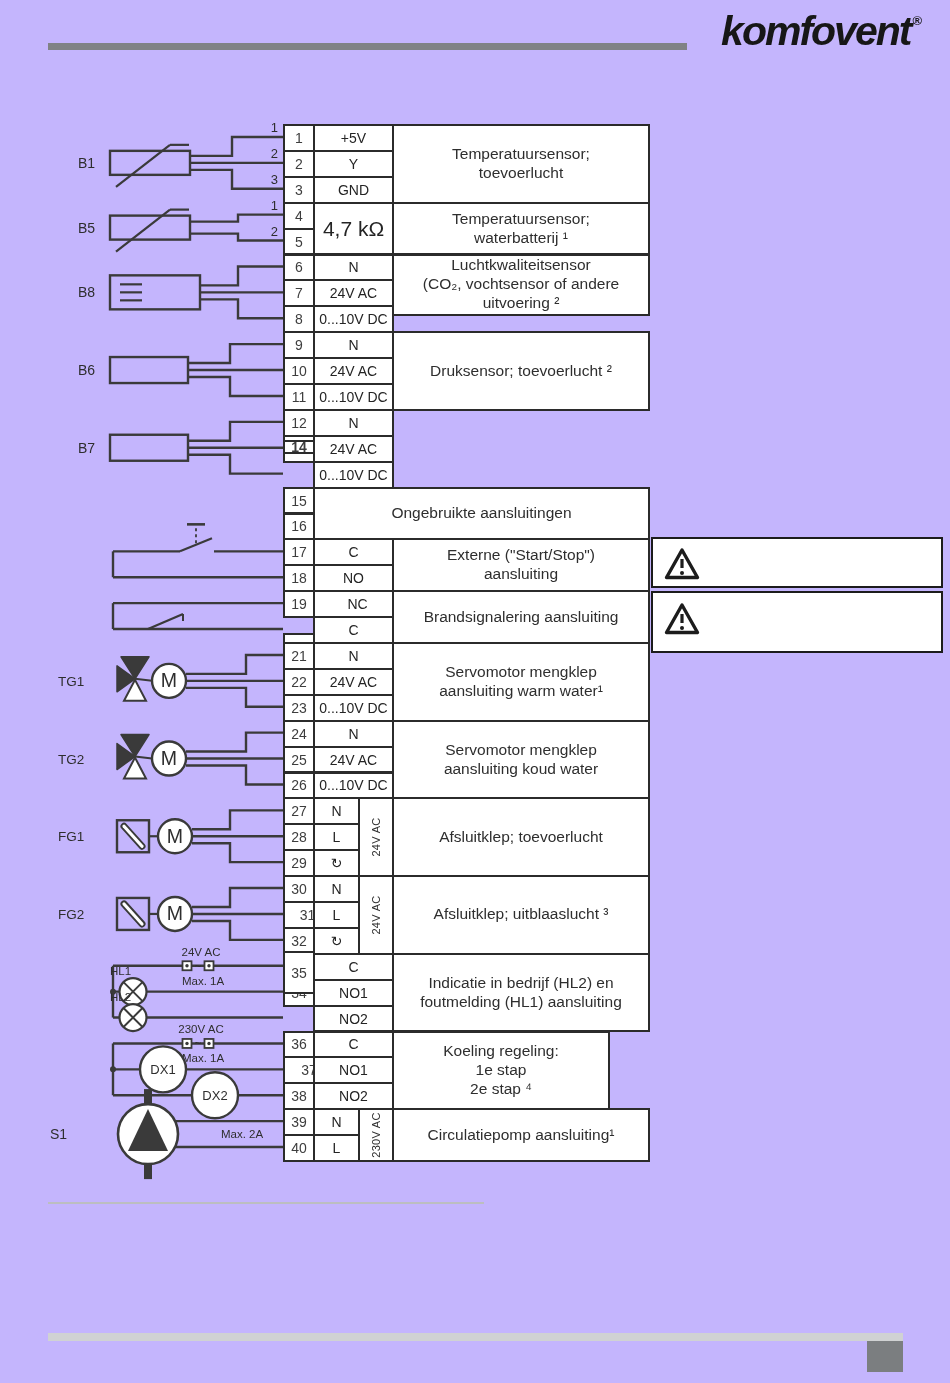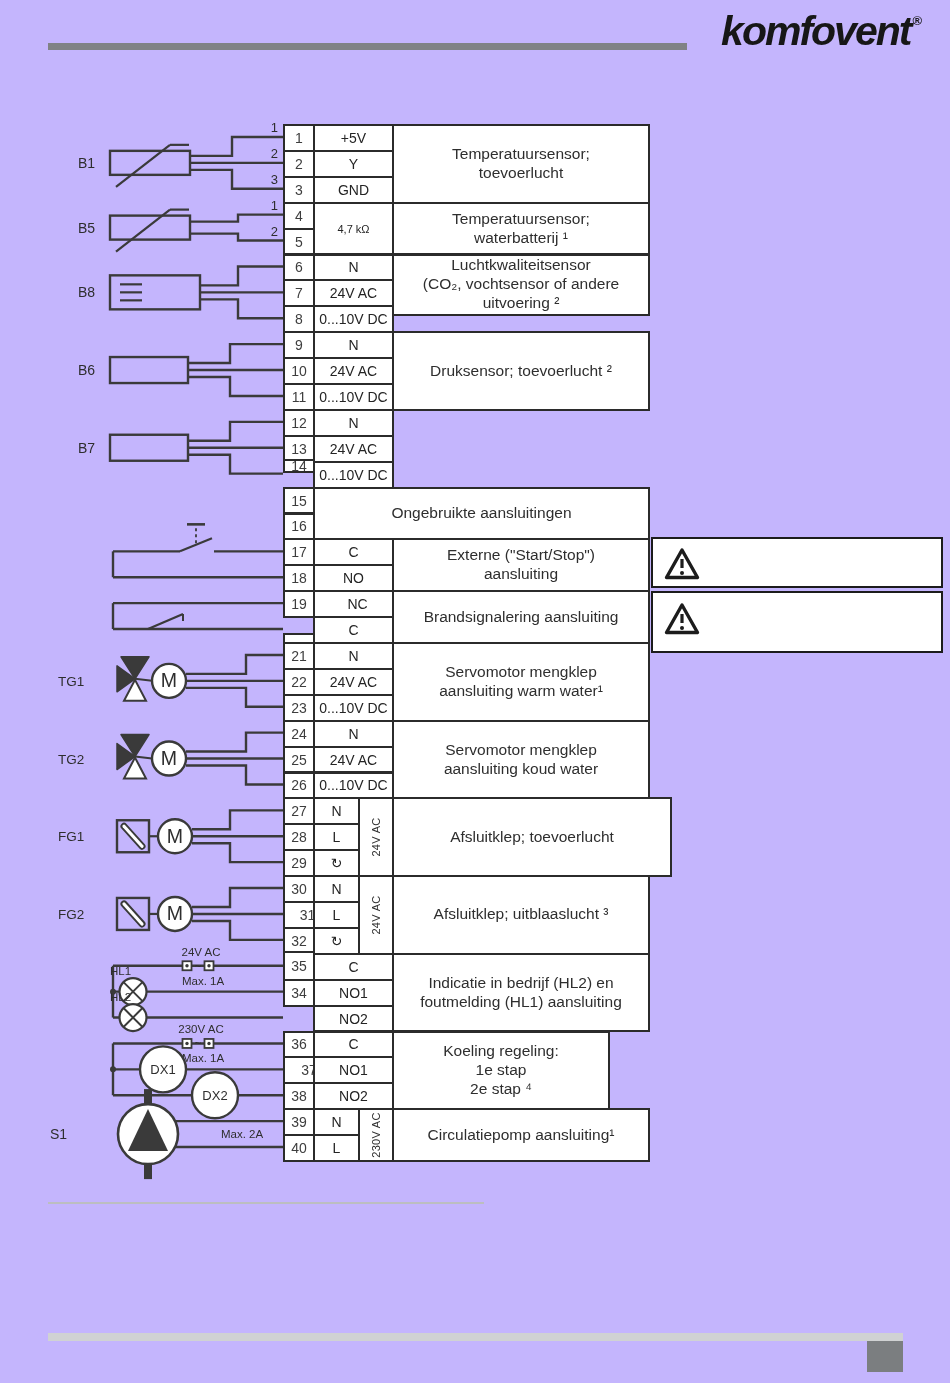--- a/index.html
+++ b/index.html
@@ -8,21 +8,21 @@
   .page{position:absolute;inset:0;background:#c4b5fd}
   .hrule{position:absolute;left:48px;top:43px;width:639px;height:7px;background:#808285}
   .logo{position:absolute;top:8px;right:30px;font-size:41px;font-weight:bold;font-style:italic;letter-spacing:-2px;color:#171717}
   .logo .rmark{font-size:13px;font-style:normal;letter-spacing:0;position:relative;top:-20px;left:2px}
   #diagram{position:absolute;left:0;top:0;width:950px;height:1250px}
   #wires{position:absolute;left:0;top:0}
   #wires text{font-family:"Liberation Sans","DejaVu Sans",sans-serif}
   .cell{position:absolute;border:2px solid #2b2b2b;background:#fff;display:flex;align-items:center;justify-content:center;font-size:14px;color:#242424;white-space:nowrap}
   .cell.num{color:#3d3d3d}
   .cell.desc{font-size:15.5px;white-space:pre-line;text-align:center;line-height:1.22;color:#2e2e2e}
-  .cell.merged{font-size:11px}
+  .cell.merged{font-size:21px}
   .cell.vert span{transform:rotate(-90deg);white-space:nowrap;font-size:11px;letter-spacing:.3px;color:#2e2e2e}
   .warnbox{position:absolute;border:2.5px solid #1c1c1c;background:#fff}
   .warnbox svg{position:absolute;left:10px}
   .divider{position:absolute;left:48px;top:1202px;width:436px;height:2px;background:#bcbec0}
   .fbar{position:absolute;left:48px;top:1333px;width:855px;height:8px;background:#d0d2d3}
   .fsq{position:absolute;left:867px;top:1341px;width:36px;height:31px;background:#7b7e80}
 </style>
 </head>
 <body>
 
@@ -191,21 +191,21 @@
 uitvoering ²</div>
       <div class="cell num" style="left: 283px; top: 331.2px; width: 32px; height: 27.9px;">9</div>
       <div class="cell num" style="left: 283px; top: 357.1px; width: 32px; height: 27.9px;">10</div>
       <div class="cell num" style="left: 283px; top: 383px; width: 32px; height: 27.9px;">11</div>
       <div class="cell" style="left: 313px; top: 331.2px; width: 81px; height: 27.9px;">N</div>
       <div class="cell" style="left: 313px; top: 357.1px; width: 81px; height: 27.9px;">24V AC</div>
       <div class="cell" style="left: 313px; top: 383px; width: 81px; height: 27.9px;">0...10V DC</div>
       <div class="cell desc" style="left: 392px; top: 331.2px; width: 258px; height: 79.7px;">Druksensor; toevoerlucht ²</div>
       <div class="cell num" style="left: 283px; top: 408.9px; width: 32px; height: 27.9px;">12</div>
       <div class="cell num" style="left: 283px; top: 434.8px; width: 32px; height: 27.9px;">13</div>
-      <div class="cell num" style="left: 283px; top: 459px; width: 32px; height: 14px;">14</div>
+      <div class="cell num" style="left: 283px; top: 440px; width: 32px; height: 14px; font-weight: bold;">14</div>
       <div class="cell" style="left: 313px; top: 408.9px; width: 81px; height: 27.9px;">N</div>
       <div class="cell" style="left: 313px; top: 434.8px; width: 81px; height: 27.9px;">24V AC</div>
       <div class="cell" style="left: 313px; top: 460.7px; width: 81px; height: 27.9px;">0...10V DC</div>
       <div class="cell num" style="left: 283px; top: 486.6px; width: 32px; height: 27.9px;">15</div>
       <div class="cell num" style="left: 283px; top: 512.5px; width: 32px; height: 27.9px;">16</div>
       <div class="cell desc" style="left: 313px; top: 486.6px; width: 337px; height: 53.8px;">Ongebruikte aansluitingen</div>
       <div class="cell num" style="left: 283px; top: 538.4px; width: 32px; height: 27.9px;">17</div>
       <div class="cell num" style="left: 283px; top: 564.3px; width: 32px; height: 27.9px;">18</div>
       <div class="cell" style="left: 313px; top: 538.4px; width: 81px; height: 27.9px;">C</div>
       <div class="cell" style="left: 313px; top: 564.3px; width: 81px; height: 27.9px;">NO</div>
@@ -234,34 +234,34 @@
 aansluiting koud water</div>
       <div class="cell num" style="left: 283px; top: 797.4px; width: 32px; height: 27.9px;">27</div>
       <div class="cell num" style="left: 283px; top: 823.3px; width: 32px; height: 27.9px;">28</div>
       <div class="cell num" style="left: 283px; top: 849.2px; width: 32px; height: 27.9px;">29</div>
       <div class="cell" style="left: 313px; top: 797.4px; width: 47px; height: 27.9px;">N</div>
       <div class="cell" style="left: 313px; top: 823.3px; width: 47px; height: 27.9px;">L</div>
       <div class="cell" style="left: 313px; top: 849.2px; width: 47px; height: 27.9px;">↻</div>
       <div class="cell vert" style="left: 358px; top: 797.4px; width: 36px; height: 79.7px;">
         <span>24V AC</span>
       </div>
-      <div class="cell desc" style="left: 392px; top: 797.4px; width: 280px; height: 79.7px;">Afsluitklep; toevoerlucht</div>
+      <div class="cell desc" style="left: 392px; top: 797.4px; width: 258px; height: 79.7px;">Afsluitklep; toevoerlucht</div>
       <div class="cell num" style="left: 283px; top: 875.1px; width: 32px; height: 27.9px; text-align: right;">30</div>
       <div class="cell num" style="left: 283px; top: 901px; width: 49px; height: 27.9px;">31</div>
       <div class="cell num" style="left: 283px; top: 926.9px; width: 32px; height: 27.9px;">32</div>
       <div class="cell" style="left: 313px; top: 875.1px; width: 47px; height: 27.9px;">N</div>
       <div class="cell" style="left: 313px; top: 901px; width: 47px; height: 27.9px;">L</div>
       <div class="cell" style="left: 313px; top: 926.9px; width: 47px; height: 27.9px;">↻</div>
       <div class="cell vert" style="left: 358px; top: 875.1px; width: 36px; height: 79.7px;">
         <span>24V AC</span>
       </div>
       <div class="cell desc" style="left: 392px; top: 875.1px; width: 258px; height: 79.7px;">Afsluitklep; uitblaaslucht ³</div>
       <div class="cell num" style="left: 283px; top: 952.8px; width: 32px; height: 27.9px;">33</div>
       <div class="cell num" style="left: 283px; top: 978.7px; width: 32px; height: 27.9px;">34</div>
-      <div class="cell num" style="left: 283px; top: 951px; width: 32px; height: 30px;">35</div>
+      <div class="cell num" style="left: 283px; top: 951px; width: 32px; height: 43px;">35</div>
       <div class="cell" style="left: 313px; top: 952.8px; width: 81px; height: 27.9px;">C</div>
       <div class="cell" style="left: 313px; top: 978.7px; width: 81px; height: 27.9px;">NO1</div>
       <div class="cell" style="left: 313px; top: 1004.6px; width: 81px; height: 27.9px;">NO2</div>
       <div class="cell desc" style="left: 392px; top: 952.8px; width: 258px; height: 79.7px;">Indicatie in bedrijf (HL2) en
 foutmelding (HL1) aansluiting</div>
       <div class="cell num" style="left: 283px; top: 1030.5px; width: 32px; height: 27.9px;">36</div>
       <div class="cell num" style="left: 283px; top: 1056.4px; width: 52px; height: 27.9px;">37</div>
       <div class="cell num" style="left: 283px; top: 1082.3px; width: 32px; height: 27.9px;">38</div>
       <div class="cell" style="left: 313px; top: 1030.5px; width: 81px; height: 27.9px;">C</div>
       <div class="cell" style="left: 313px; top: 1056.4px; width: 81px; height: 27.9px;">NO1</div>

